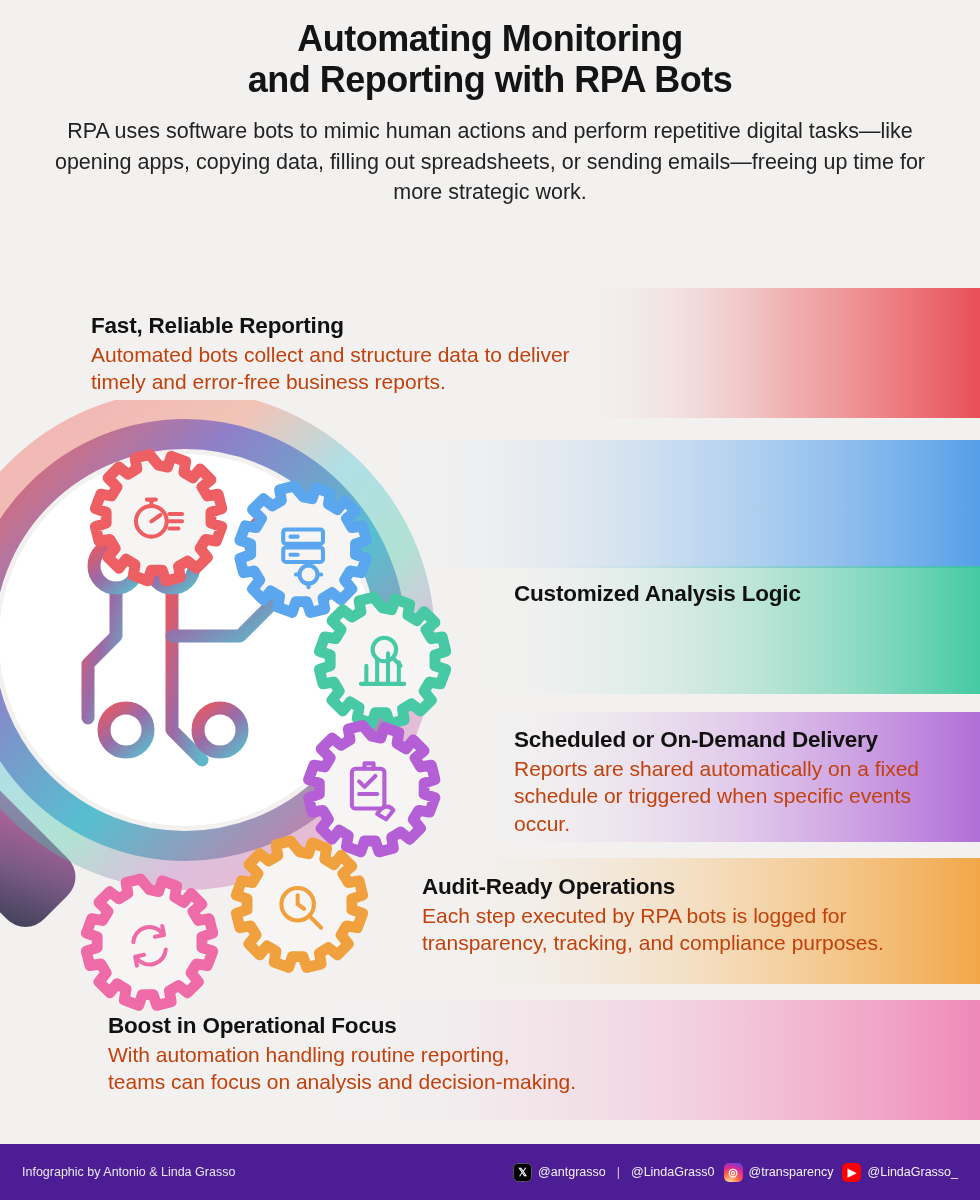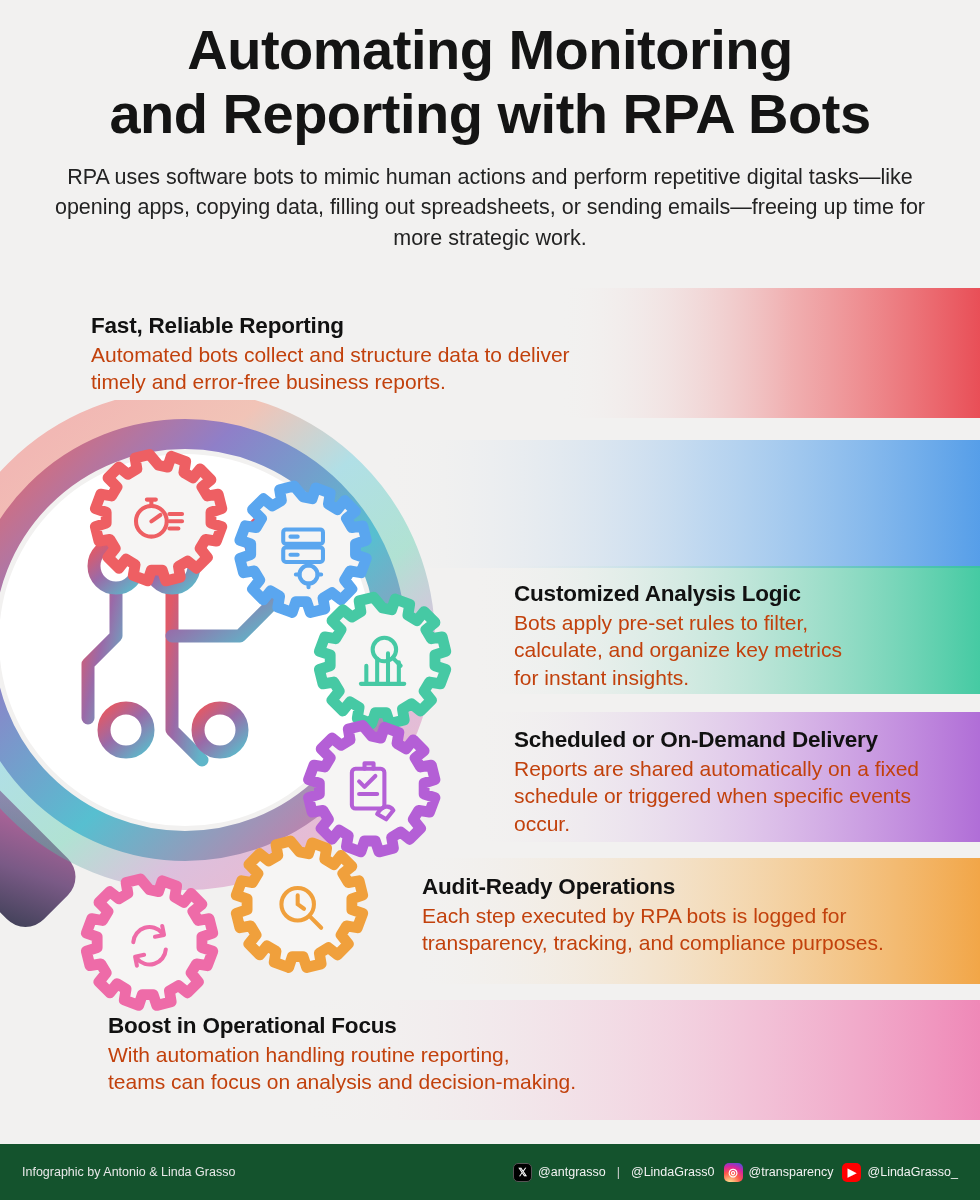--- a/index.html
+++ b/index.html
@@ -10,21 +10,21 @@
     font-family: "Liberation Sans", sans-serif;
     color: #1c1c1c;
     position: relative;
     overflow: hidden;
   }
   .page { position:absolute; inset:0; }
 
   
   .header { padding: 18px 40px 0 40px; text-align:center; }
   .title {
-    font-size: 56px;
+    font-size: 36px;
     line-height: 1.14;
     font-weight: 700;
     letter-spacing: -0.5px;
     margin: 0;
     color: #141414;
   }
   .title .l2 { display:block; }
   .subtitle {
     margin: 16px auto 0 auto;
     max-width: 890px;
@@ -53,21 +53,21 @@
     color: #c2410c;
   }
 
   
   .art { position:absolute; left:-60px; top:400px; width:560px; height:640px; z-index:3; }
   .gears { position:absolute; left:0; top:0; width:560px; height:640px; z-index:4; }
 
   
   .footer {
     position:absolute; left:0; right:0; bottom:0; height:56px;
-    background:#14532d; color:#f5f5f5;
+    background:#4c1d95; color:#f5f5f5;
     display:flex; align-items:center; justify-content:space-between;
     padding: 0 22px;
     font-size: 12.5px;
   }
   .credit { color:#e8e8e8; font-size:12.5px; }
   .social { display:flex; align-items:center; gap:9px; font-size:12.5px; }
   .social .item { display:flex; align-items:center; gap:6px; }
   .social .sep { color:#cfcfcf; margin:0 2px; }
   .badge {
     width:19px; height:19px; border-radius:5px;
@@ -264,21 +264,20 @@
   </svg>
 
   <div class="block" style="left:91px; top:313px; width:520px;">
     <h3>Fast, Reliable Reporting</h3>
     <p>Automated bots collect and structure data to deliver timely and error-free business reports.</p>
   </div>
 
 
   <div class="block" style="left:514px; top:581px; width:330px;">
     <h3>Customized Analysis Logic</h3>
-    <p>Bots apply pre-set rules to filter, calculate, and organize key metrics for instant insights.</p>
   </div>
 
   <div class="block" style="left:422px; top:874px; width:540px;">
     <h3>Audit-Ready Operations</h3>
     <p>Each step executed by RPA bots is logged for transparency, tracking, and compliance purposes.</p>
   </div>
 
   <div class="block" style="left:514px; top:727px; width:450px;">
     <h3>Scheduled or On-Demand Delivery</h3>
     <p>Reports are shared automatically on a fixed schedule or triggered when specific events occur.</p>

